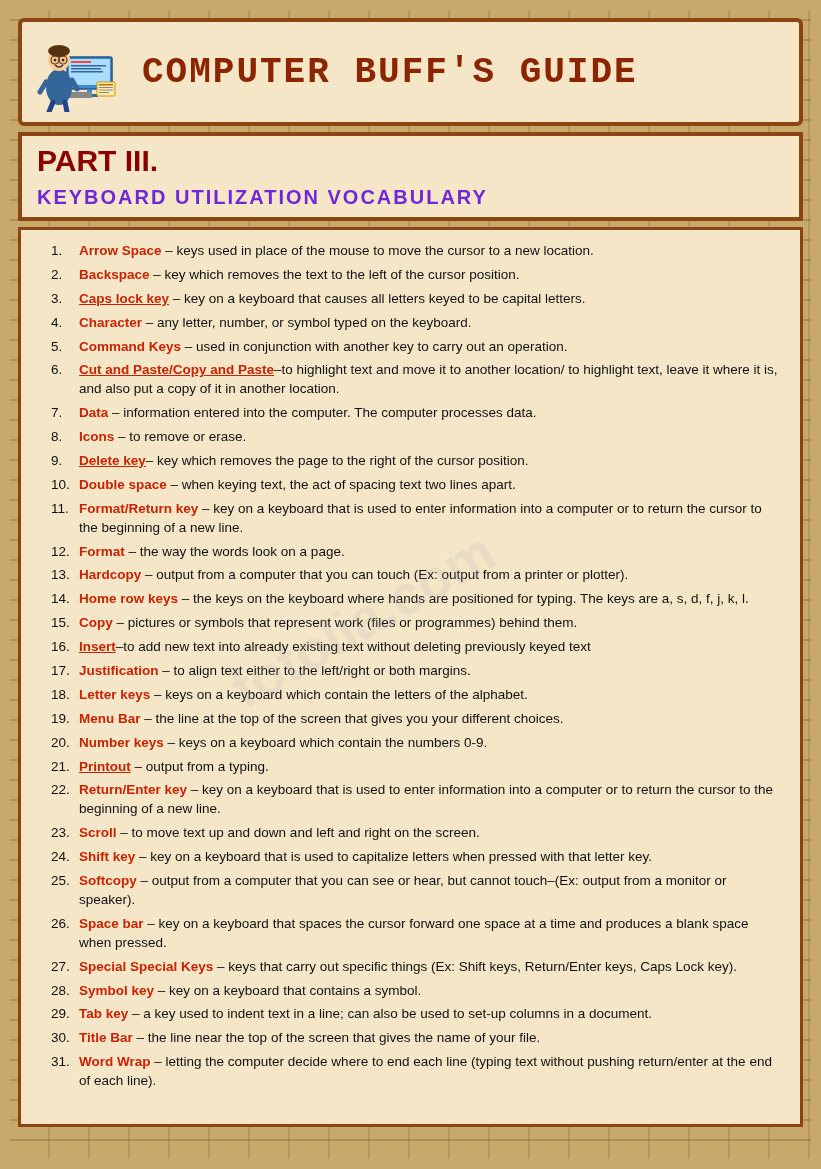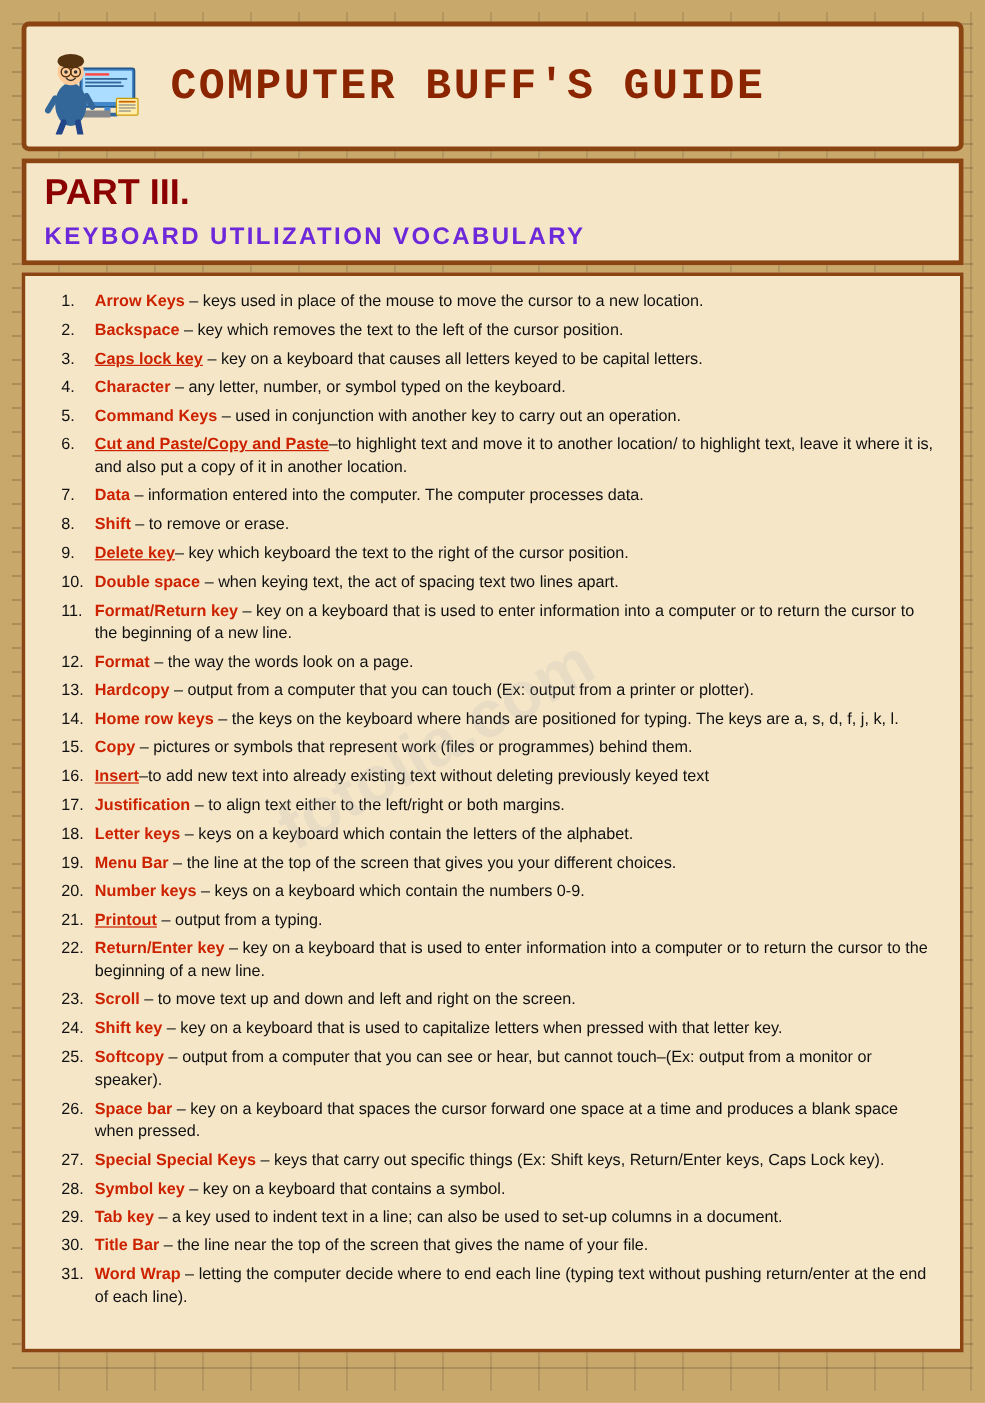--- a/index.html
+++ b/index.html
@@ -195,45 +195,45 @@
 
   <div class="content-box" style="position:relative;">
 
     <div style="position:absolute;top:0;left:0;width:100%;height:100%;overflow:hidden;pointer-events:none;z-index:5;">
       <div style="position:absolute;top:40%;left:25%;transform:rotate(-30deg);font-size:55px;color:rgba(180,180,180,0.18);white-space:nowrap;font-weight:bold;">fotolia.com</div>
     </div>
 
     <ol class="vocab-list">
 
       <li>
-        <span class="term">Arrow Keys</span><span> – keys used in place of the mouse to move the cursor to a new location.</span>
+        <span class="term">Arrow Space</span><span> – keys used in place of the mouse to move the cursor to a new location.</span>
       </li>
       <li>
         <span class="term">Backspace</span><span> – key which removes the text to the left of the cursor position.</span>
       </li>
       <li>
         <span class="term-underline">Caps lock key</span><span> – key on a keyboard that causes all letters keyed to be capital letters.</span>
       </li>
       <li>
         <span class="term">Character</span><span> – any letter, number, or symbol typed on the keyboard.</span>
       </li>
       <li>
         <span class="term">Command Keys</span><span> – used in conjunction with another key to carry out an operation.</span>
       </li>
       <li>
         <span class="term-underline">Cut and Paste/Copy and Paste</span><span>–to highlight text and move it to another location/ to highlight text, leave it where it is, and also put a copy of it in another location.</span>
       </li>
       <li>
         <span class="term">Data</span><span> – information entered into the computer.  The computer processes data.</span>
       </li>
       <li>
-        <span class="term">Shift</span><span>  – to remove or erase.</span>
-      </li>
-      <li>
-        <span class="term-underline">Delete key</span><span>– key which keyboard the text to the right of the cursor position.</span>
+        <span class="term">Icons</span><span>  – to remove or erase.</span>
+      </li>
+      <li>
+        <span class="term-underline">Delete key</span><span>– key which removes the page to the right of the cursor position.</span>
       </li>
       <li>
         <span class="term">Double space</span><span> – when keying text, the act of spacing text two lines apart.</span>
       </li>
       <li>
         <span class="term">Format/Return key</span><span> – key on a keyboard that is used to enter information into a computer or to return the cursor to the beginning of a new line.</span>
       </li>
       <li>
         <span class="term">Format</span><span> – the way the words look on a page.</span>
       </li>

